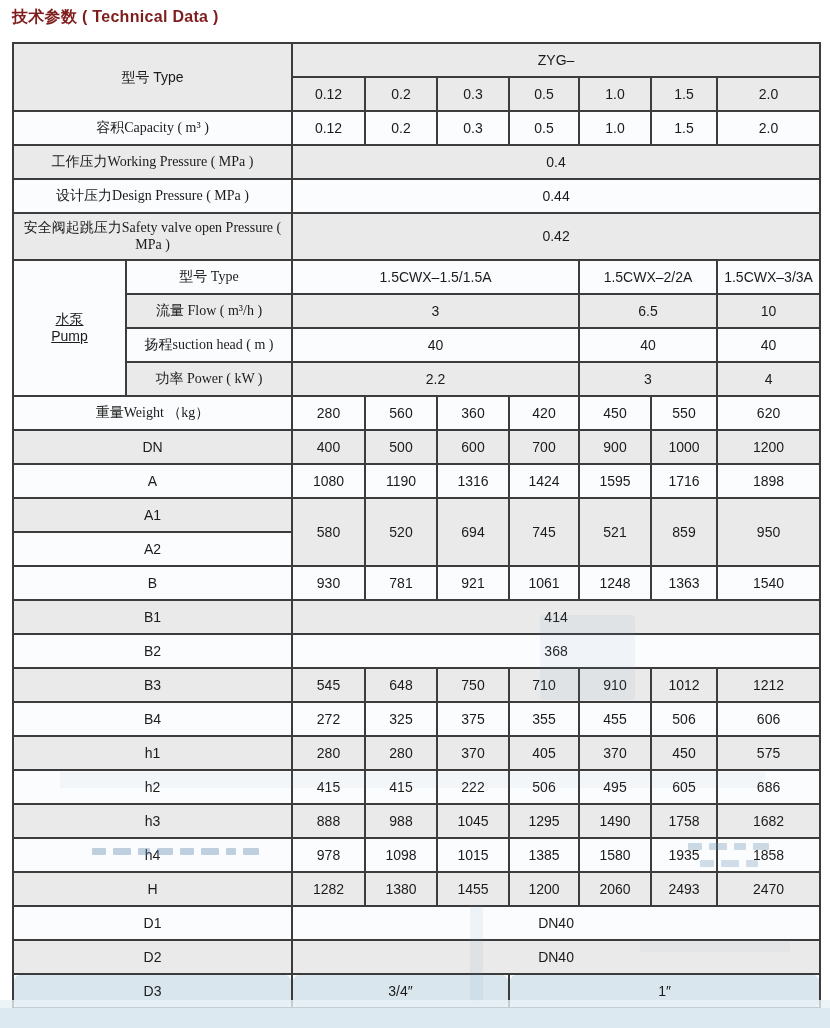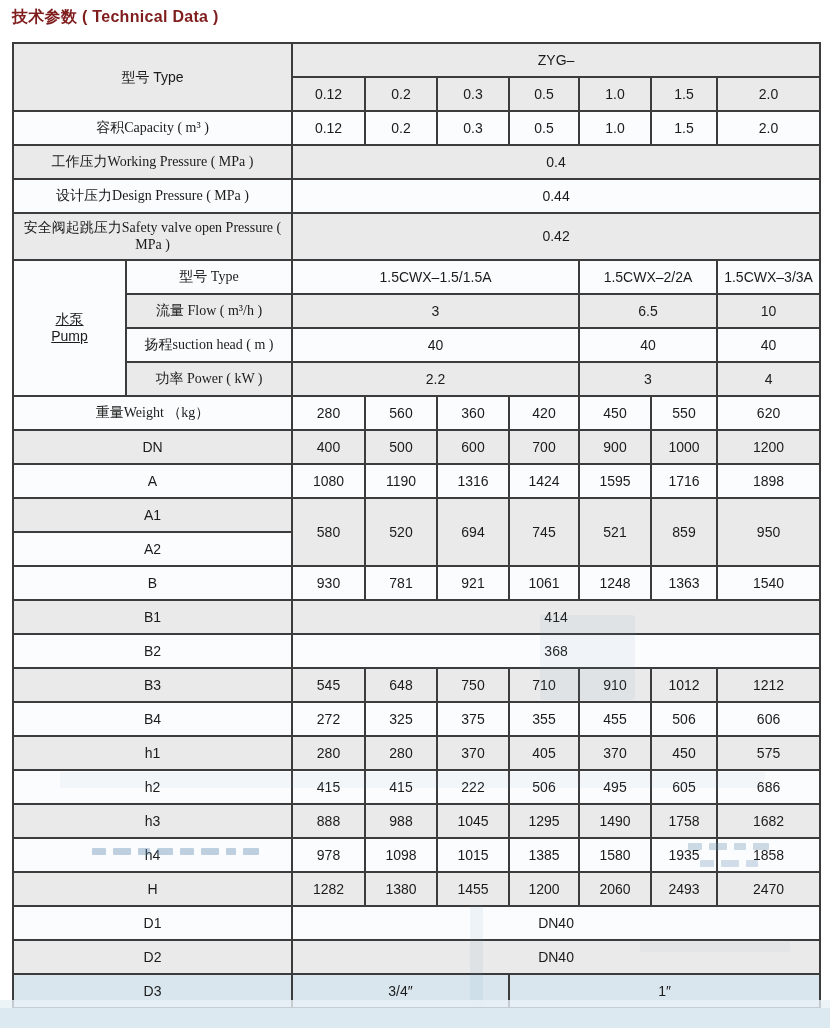--- a/index.html
+++ b/index.html
@@ -20,21 +20,21 @@
   }
   table.tech td{
     border:2px solid #3c3c3c;
     font-size:14px;color:#1b1b1b;
     text-align:center;vertical-align:middle;
     padding:0 4px;height:32px;line-height:1.2;
     overflow:hidden;
   }
   tr.g td{background:#eaeaea;}
   tr.w td{background:#fbfcfd;}
-  tr.blue td{background:#d9e6ee;}
+  tr.blue td{background:#d9e6ee;border-radius:10px;}
   td.vg{background:#eaeaea;}
   td.left{text-align:left;padding-left:10px;font-family:Liberation Serif, serif;}
   tr.safety td{height:45px;}
   td.grp{font-size:14px;text-decoration:underline;}
   
   .band{position:absolute;left:0;right:0;bottom:0;height:20px;background:#dce9f0;}
   .band2{position:absolute;left:0;right:0;bottom:20px;height:8px;background:#e9f1f6;opacity:.8;}
   .wm{position:absolute;pointer-events:none;background:#6f96bb;}
   .wm.b1{left:540px;top:615px;width:95px;height:85px;opacity:.08;border-radius:3px;}
   .wm.b2{left:60px;top:772px;width:705px;height:16px;opacity:.06;}

